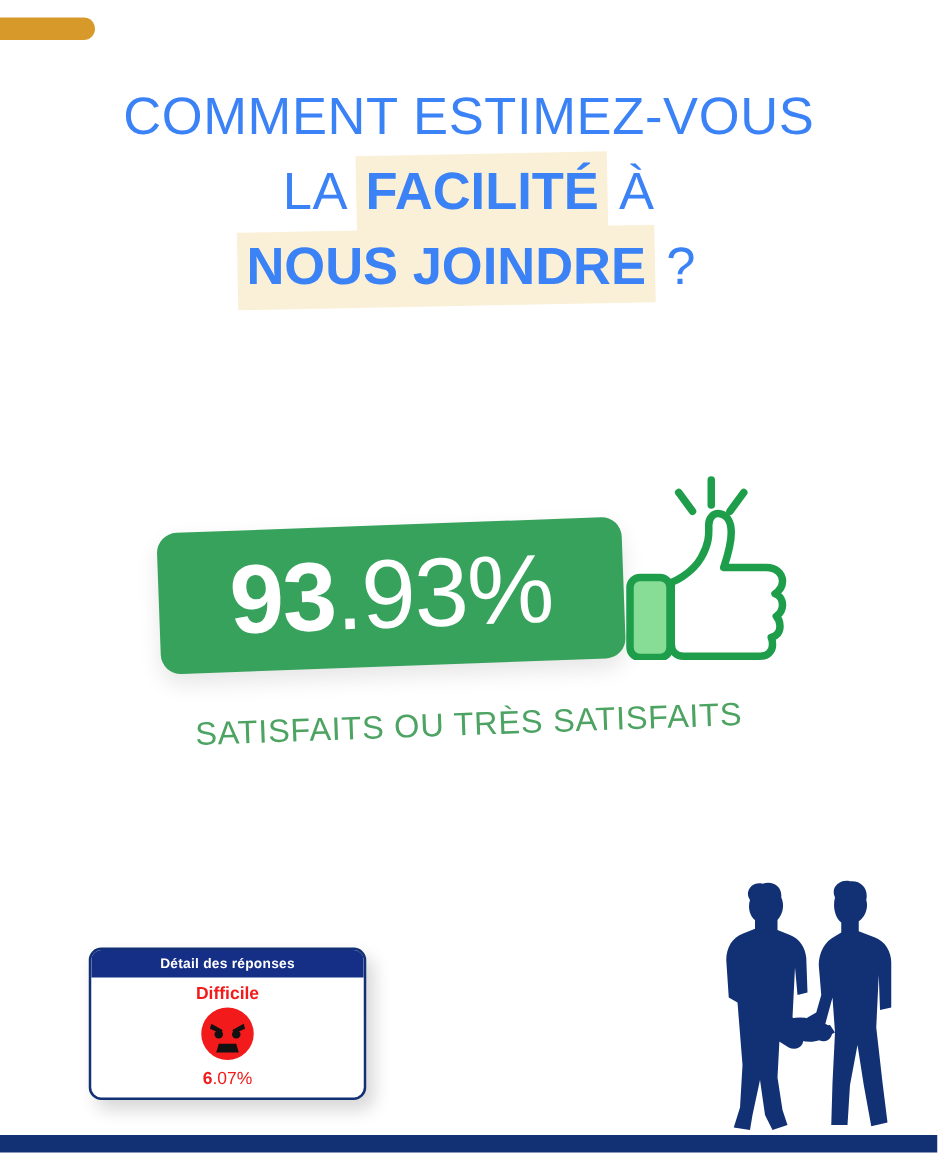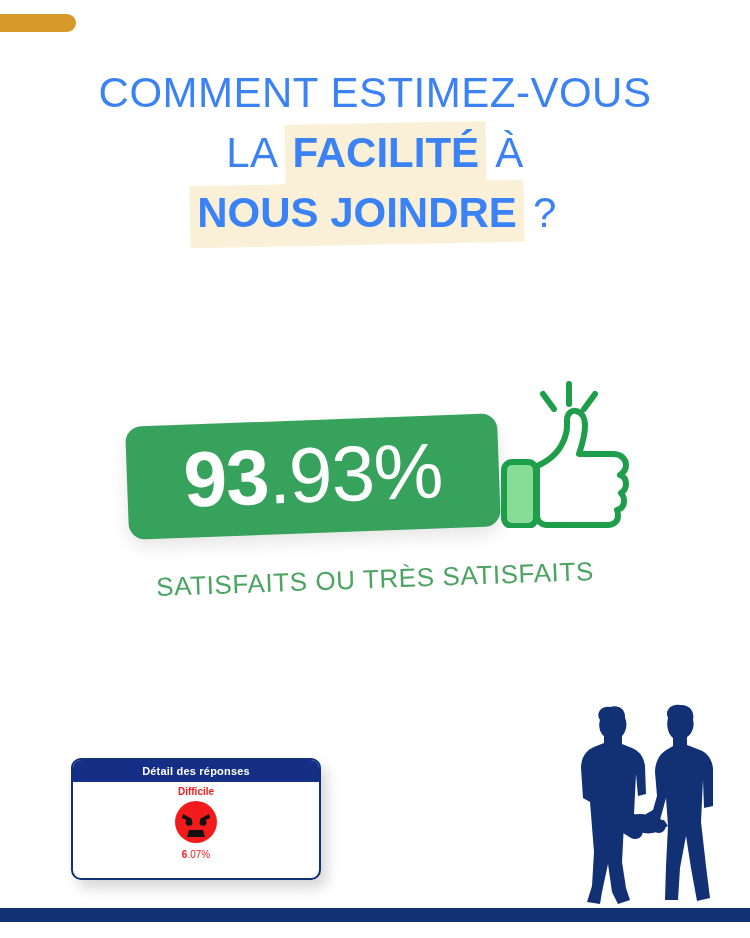--- a/index.html
+++ b/index.html
@@ -149,21 +149,21 @@
     width: 750px;
     height: 14px;
     background: #123174;
   }
 
   
   .detail-card {
     position: absolute;
     left: 71px;
     top: 758px;
-    width: 250px;
+    width: 222px;
     height: 122px;
     background: #ffffff;
     border: 2px solid #123174;
     border-radius: 10px;
     box-sizing: border-box;
     overflow: hidden;
     box-shadow: 6px 8px 14px rgba(0,0,0,0.16);
   }
   .card-header {
     height: 22px;
@@ -182,28 +182,28 @@
     padding: 4px 4px 0 4px;
     box-sizing: border-box;
   }
   .resp-col {
     flex: 1;
     display: flex;
     flex-direction: column;
     align-items: center;
   }
   .resp-label {
-    font-size: 10px;
+    font-size: 14px;
     font-weight: 700;
     margin-bottom: 2px;
     white-space: nowrap;
   }
   .resp-face { width: 46px; height: 46px; }
   .resp-value {
-    font-size: 10px;
+    font-size: 14px;
     margin-top: 4px;
     white-space: nowrap;
   }
   .v-int { font-weight: 700; }
   .v-dec { font-weight: 400; }
 </style>
 </head>
 <body>
 
 <div class="accent-bar"></div>

